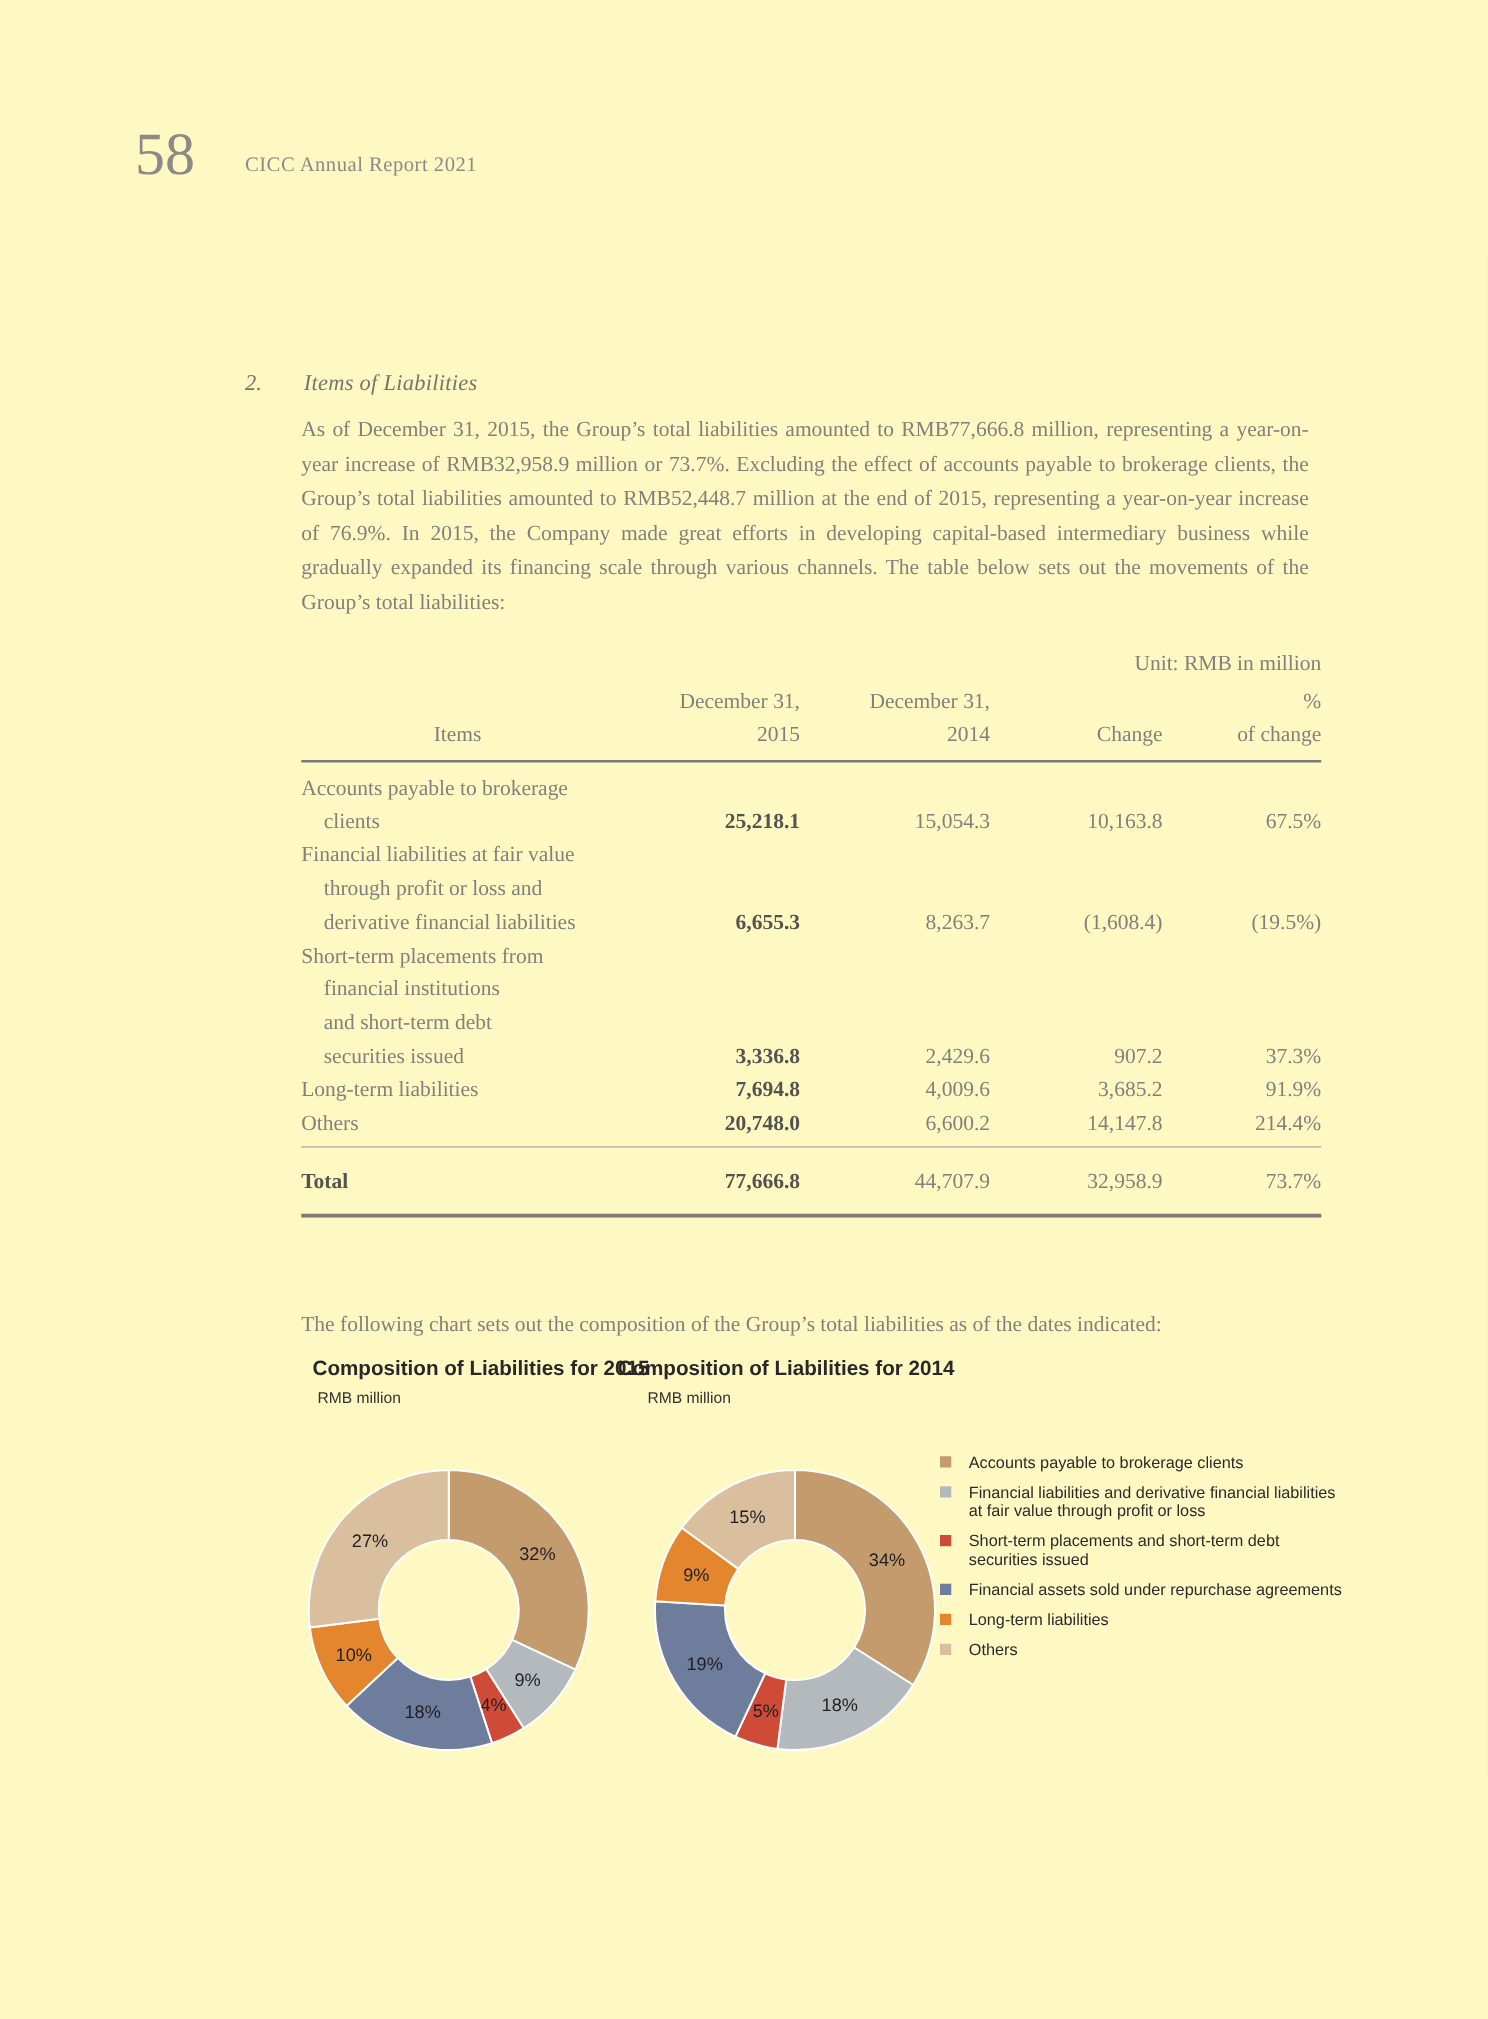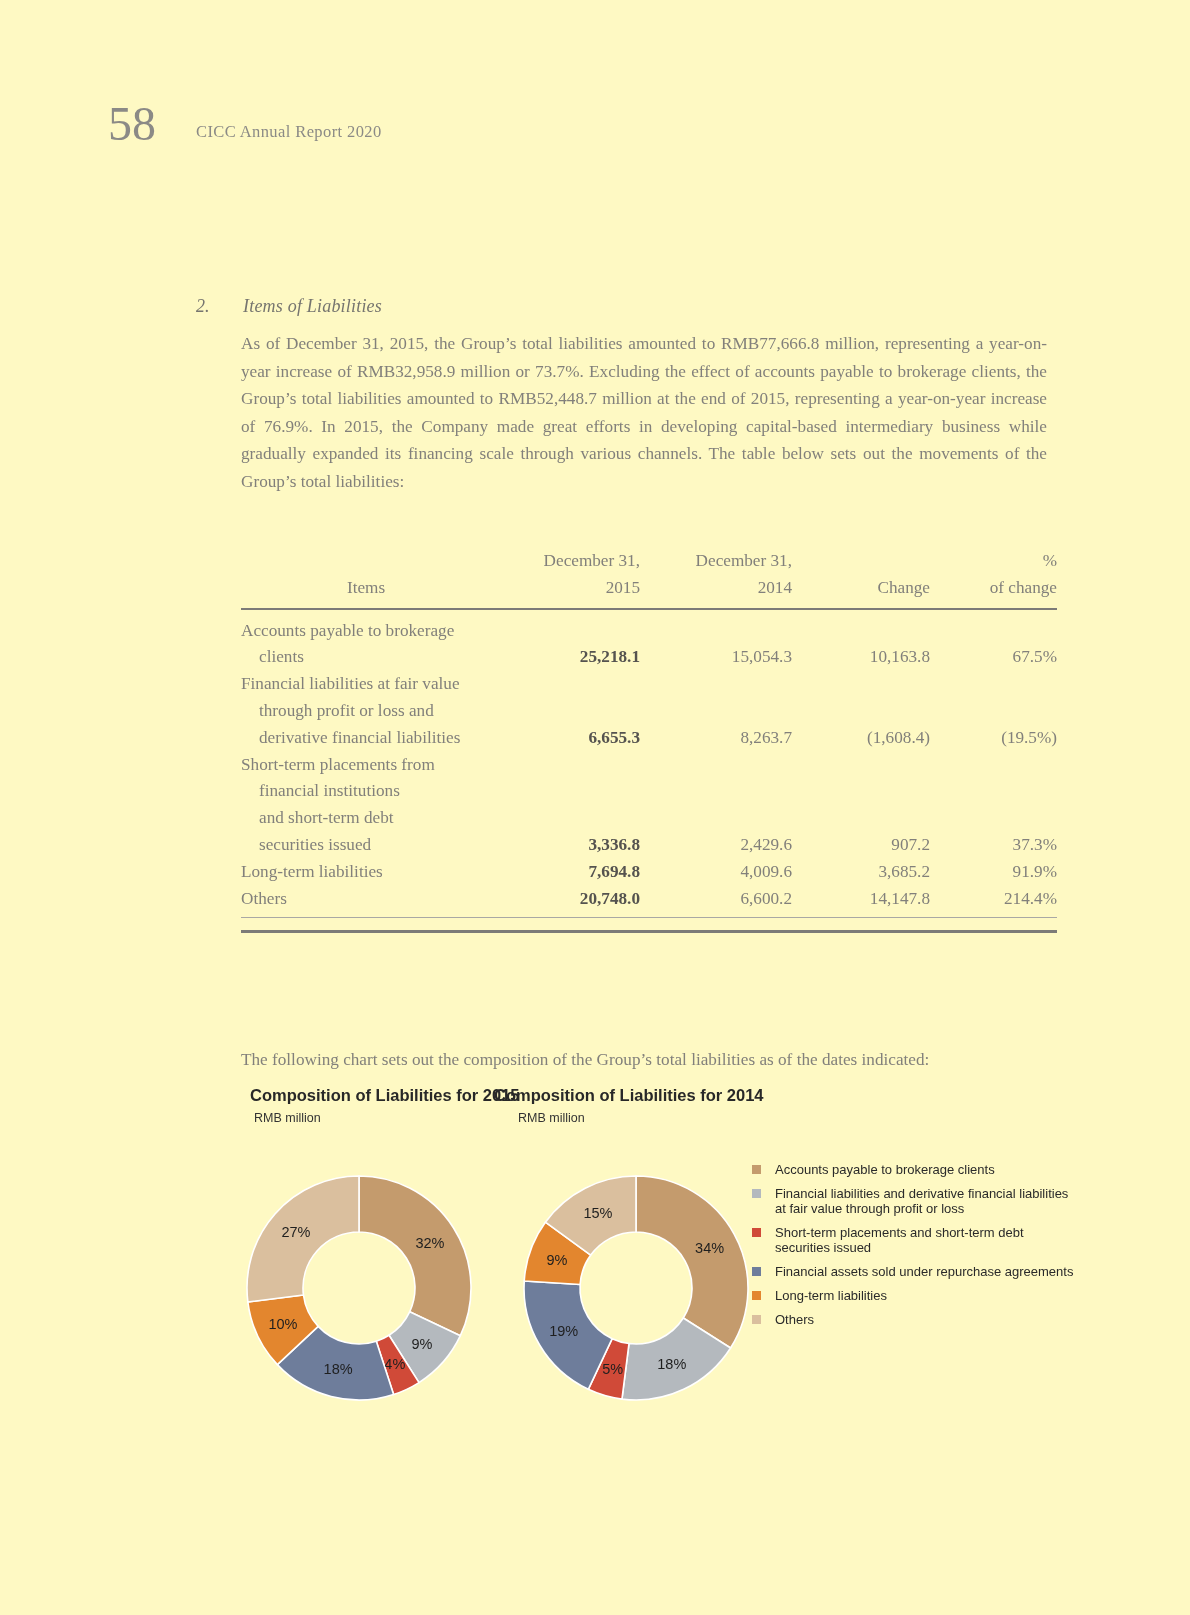--- a/index.html
+++ b/index.html
@@ -87,27 +87,28 @@
   .legend-item{display:flex;align-items:flex-start;}
   .legend-swatch{flex:0 0 auto;width:9px;height:9px;margin:3px 14px 0 0;}
   .legend-label div{white-space:nowrap;}
 </style>
 </head>
 <body>
 
 <div class="page">
 
   <div class="page-number">58</div>
-  <div class="report-title">CICC Annual Report 2020</div>
+  <div class="report-title">CICC Annual Report 2021</div>
 
   <div class="sec-num">2.</div>
   <div class="sec-title">Items of Liabilities</div>
 
   <p class="body-par">As of December 31, 2015, the Group’s total liabilities amounted to RMB77,666.8 million, representing a year-on-year increase of RMB32,958.9 million or 73.7%. Excluding the effect of accounts payable to brokerage clients, the Group’s total liabilities amounted to RMB52,448.7 million at the end of 2015, representing a year-on-year increase of 76.9%. In 2015, the Company made great efforts in developing capital-based intermediary business while gradually expanded its financing scale through various channels. The table below sets out the movements of the Group’s total liabilities:</p>
 
+  <div class="unit-label">Unit: RMB in million</div>
 
   <div class="liab-table">
     <div class="t-grid t-head" id="table-head">
         <div class="h-cell h-items">Items</div>
         <div class="h-cell">
           <div>December 31,</div>
           <div>2015</div>
         </div>
         <div class="h-cell">
           <div>December 31,</div>
@@ -168,20 +169,27 @@
           <div class="row-label">
             <div>Others</div>
           </div>
           <div class="v-cell v-bold">20,748.0</div>
           <div class="v-cell">6,600.2</div>
           <div class="v-cell">14,147.8</div>
           <div class="v-cell">214.4%</div>
         </div>
       </div>
     <div class="pre-total-rule"></div>
+    <div class="t-grid total-grid" id="table-total">
+        <div class="total-label">Total</div>
+        <div class="v-cell v-bold">77,666.8</div>
+        <div class="v-cell">44,707.9</div>
+        <div class="v-cell">32,958.9</div>
+        <div class="v-cell">73.7%</div>
+      </div>
     <div class="bottom-rule"></div>
   </div>
 
   <p class="chart-intro">The following chart sets out the composition of the Group’s total liabilities as of the dates indicated:</p>
 
   <div class="chart-title" id="chart-title-0">Composition of Liabilities for 2015</div>
   <div class="chart-title" id="chart-title-1">Composition of Liabilities for 2014</div>
   <div class="rmb-label" id="rmb-label-0">RMB million</div>
   <div class="rmb-label" id="rmb-label-1">RMB million</div>
 

